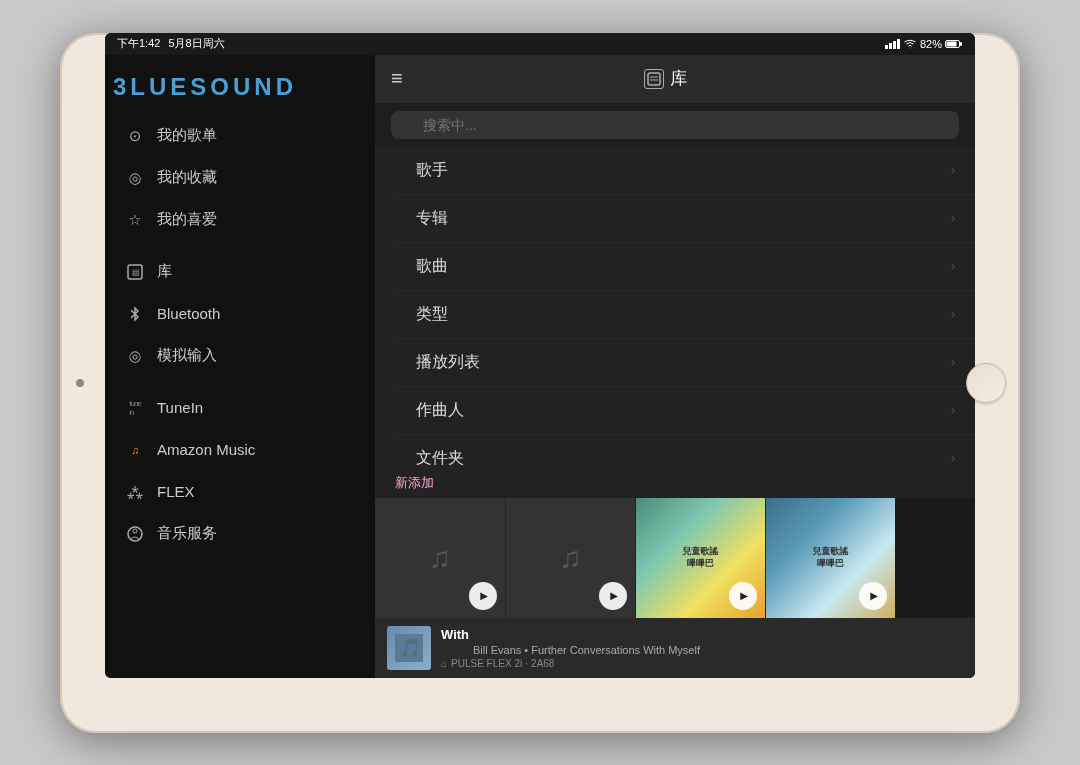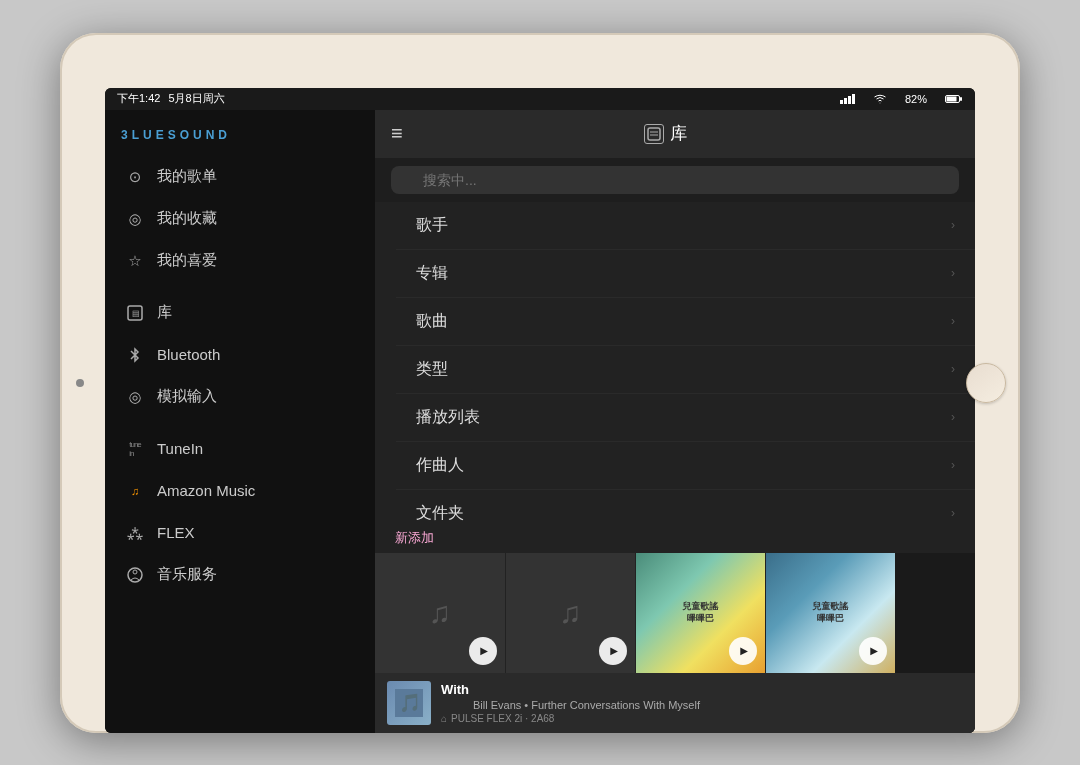--- a/index.html
+++ b/index.html
@@ -14,21 +14,21 @@
     }
 
     .tablet-frame {
       width: 960px;
       height: 700px;
       background: #f0e8dc;
       border-radius: 36px;
       position: relative;
       box-shadow: 0 8px 40px rgba(0,0,0,0.4), inset 0 0 0 2px #d4c9b8;
       display: flex;
-      align-items: flex-end;
+      align-items: flex-start;
       justify-content: center;
     }
 
     .tablet-screen {
       width: 870px;
       height: 645px;
       background: #1a1a1a;
       border-radius: 6px;
       overflow: hidden;
       display: flex;
@@ -41,43 +41,43 @@
       color: #fff;
       font-size: 11px;
       padding: 4px 12px;
       display: flex;
       justify-content: space-between;
       align-items: center;
       height: 22px;
       flex-shrink: 0;
     }
     .status-left { display: flex; gap: 8px; }
-    .status-right { display: flex; gap: 18px; align-items: center; }
+    .status-right { display: flex; gap: 3px; align-items: center; }
 
     
     .main-area {
       display: flex;
       flex: 1;
       overflow: hidden;
     }
 
     
     .sidebar {
       width: 270px;
       background: #111;
       display: flex;
       flex-direction: column;
       flex-shrink: 0;
       overflow-y: auto;
     }
 
     .sidebar-logo {
-      padding: 18px 16px 14px;
+      padding: 18px 8px 14px;
       color: #4a9fd4;
-      font-size: 12px;
+      font-size: 24px;
       font-weight: 700;
       letter-spacing: 4px;
       text-transform: uppercase;
     }
 
     .sidebar-item {
       display: flex;
       align-items: center;
       padding: 11px 20px;
       color: #ccc;

